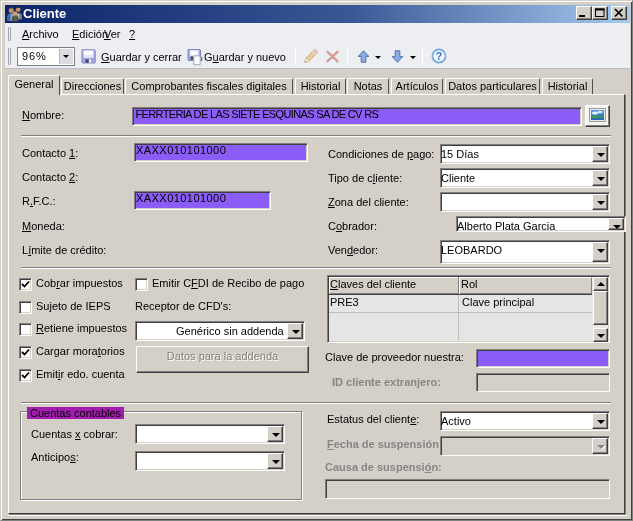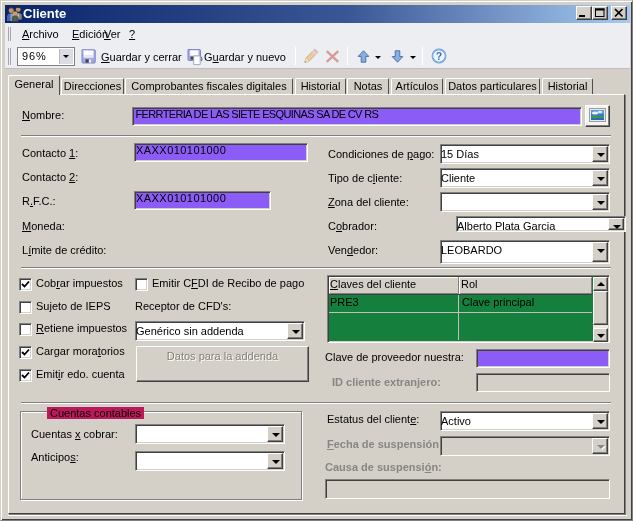--- a/index.html
+++ b/index.html
@@ -16,21 +16,21 @@
   color:#fff; font-weight:bold; font-size:13px; }
 .capbtn { position:absolute; top:5px; width:16px; height:14px; background:#d4d0c8;
   border:1px solid; border-color:#fff #404040 #404040 #fff;
   box-shadow: inset -1px -1px 0 #808080; }
 
 #bartop { position:absolute; left:4px; top:22px; width:625px; height:46px;
   background:#edeef2; border-bottom:1px solid #bcbcc4; }
 .grip { position:absolute; width:3px; border-left:1px solid #a6a6b2; border-right:1px solid #a6a6b2; background:transparent; }
 .menuitem { position:absolute; top:24px; height:18px; line-height:18px; }
 
-.sunken { background:#15803d; border:1px solid; border-color:#808080 #fff #fff #808080;
+.sunken { background:#e5e5e5; border:1px solid; border-color:#808080 #fff #fff #808080;
   box-shadow: inset 1px 1px 0 #404040, inset -1px -1px 0 #d4d0c8; }
 .raised { background:#d4d0c8; border:1px solid; border-color:#fff #404040 #404040 #fff;
   box-shadow: inset -1px -1px 0 #808080; }
 .field { position:absolute; background:#8b5cf6; border:1px solid; border-color:#808080 #fff #fff #808080;
   box-shadow: inset 1px 1px 0 #404040, inset -1px -1px 0 #d4d0c8;
   padding-left:1px; line-height:13px; padding-top:0px; white-space:nowrap; overflow:hidden; }
 
 .combo { position:absolute; background:#fff; border:1px solid; border-color:#808080 #fff #fff #808080;
   box-shadow: inset 1px 1px 0 #404040, inset -1px -1px 0 #d4d0c8;
   padding-left:0px; line-height:14px; padding-top:2px; white-space:nowrap; overflow:hidden; }
@@ -221,24 +221,24 @@
       </svg></div>
   <div class="label" style="left:35px;top:344px">Cargar mora<u>t</u>orios</div>
   <div class="cb" style="left:18px;top:368px"><svg width="9" height="9" viewBox="0 0 9 9" style="margin:1px">
         <path d="M1 4 L3.5 6.5 L8 1.5" stroke="#000" stroke-width="1.8" fill="none"></path>
       </svg></div>
   <div class="label" style="left:35px;top:367px">Emit<u>i</u>r edo. cuenta</div>
 
   <div class="cb" style="left:134px;top:277px"></div>
   <div class="label" style="left:151px;top:276px">Emitir C<u>F</u>DI de Recibo de pago</div>
   <div class="label" style="left:134px;top:299px">Receptor de CFD's:</div>
-  <div class="combo" style="left:134px;top:320px;width:170px;height:20px;">Genérico sin addenda<div class="cbtn">
-        <div class="carr"></div>
-      </div></div>
-  <div class="abs raised" style="left:135px;top:345px;width:173px;height:36px;text-align:center;line-height:18px;color:#84817a;text-shadow:1px 1px 0 #ffffff;">Datos para la addenda</div>
+  <div class="combo" style="left:134px;top:320px;width:170px;height:20px;padding-left:40px;">Genérico sin addenda<div class="cbtn">
+        <div class="carr"></div>
+      </div></div>
+  <div class="abs raised" style="left:135px;top:345px;width:173px;height:27px;text-align:center;line-height:18px;color:#84817a;text-shadow:1px 1px 0 #ffffff;">Datos para la addenda</div>
 
   <div class="abs sunken" style="left:326px;top:274px;width:283px;height:68px;padding:0;">
     <div class="abs" style="left:1px;top:1px;width:263px;height:17px;background:#d4d0c8;border:1px solid;border-color:#fff #808080 #808080 #fff;"></div>
     <div class="abs" style="left:130px;top:1px;width:1px;height:17px;background:#808080;"></div>
     <div class="abs" style="left:131px;top:1px;width:1px;height:17px;background:#fff;"></div>
     <div class="label" style="left:2px;top:2px"><u>C</u>laves del cliente</div>
     <div class="label" style="left:133px;top:2px">Rol</div>
     <div class="abs" style="left:1px;top:18px;width:263px;height:1px;background:#404040;"></div>
     <div class="label" style="left:2px;top:20px">PRE3</div>
     <div class="label" style="left:134px;top:20px">Clave principal</div>
@@ -255,21 +255,21 @@
         </div>
     </div>
   </div>
   <div class="label" style="left:324px;top:350px">Clave de proveedor nuestra:</div>
   <div class="field" style="left:475px;top:348px;width:134px;height:19px;"></div>
   <div class="glabel" style="left:331px;top:375px">ID cliente extranjero:</div>
   <div class="field dfield" style="left:475px;top:372px;width:134px;height:19px;"></div>
   <div class="sep" style="left:20px;top:401px;width:590px;"></div>
 
   <div class="abs" style="left:19px;top:410px;width:282px;height:89px;border:1px solid #808080;box-shadow:1px 1px 0 #fff, inset 1px 1px 0 #fff;"></div>
-  <div class="label" style="left:26px;top:406px;background:#be185d;padding:0 3px;margin-left:20px;">Cuentas contables</div>
+  <div class="label" style="left:26px;top:406px;background:#a21caf;padding:0 3px;">Cuentas contables</div>
   <div class="label" style="left:30px;top:427px">Cuentas <u>x</u> cobrar:</div>
   <div class="combo" style="left:134px;top:423px;width:150px;height:20px;">
       <div class="cbtn">
         <div class="carr"></div>
       </div>
     </div>
   <div class="label" style="left:30px;top:450px">Anticipo<u>s</u>:</div>
   <div class="combo" style="left:134px;top:450px;width:150px;height:20px;">
       <div class="cbtn">
         <div class="carr"></div>

